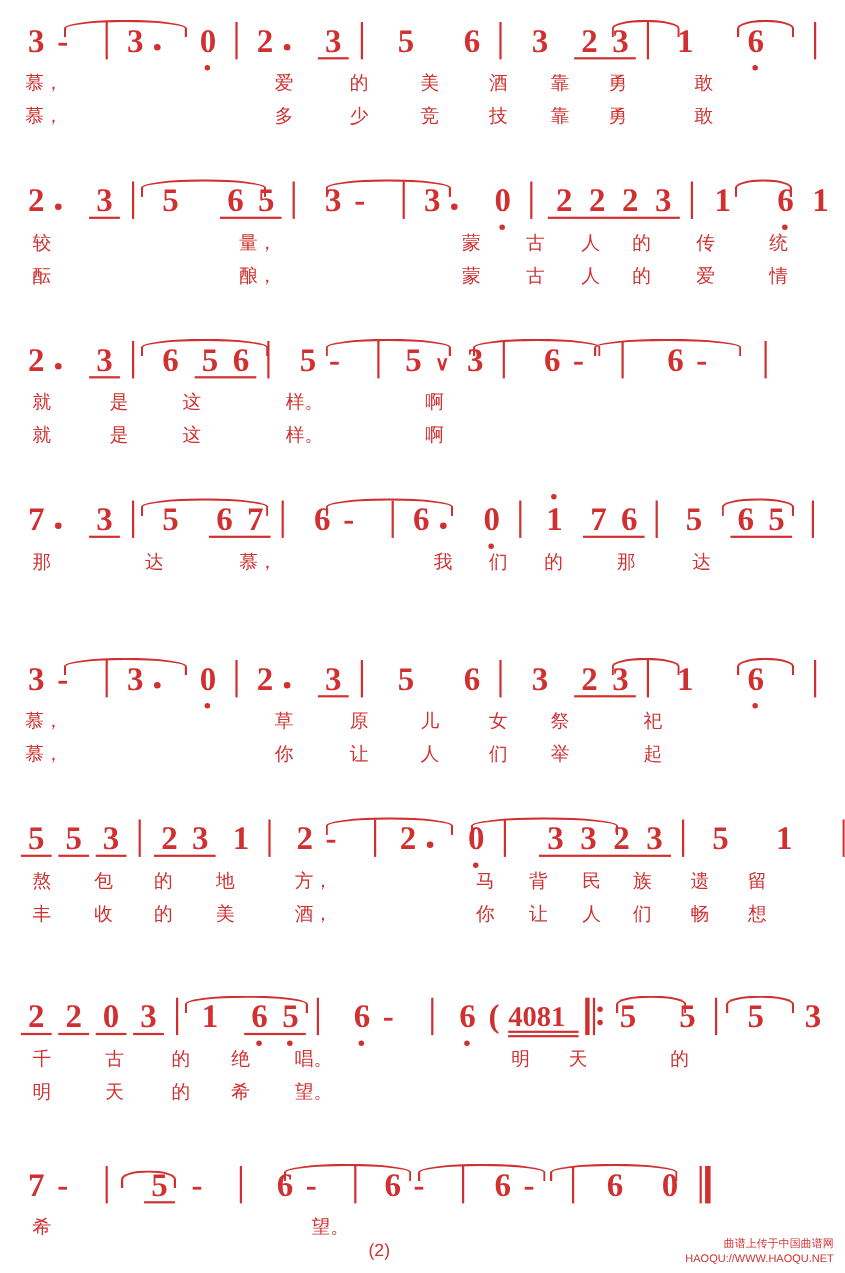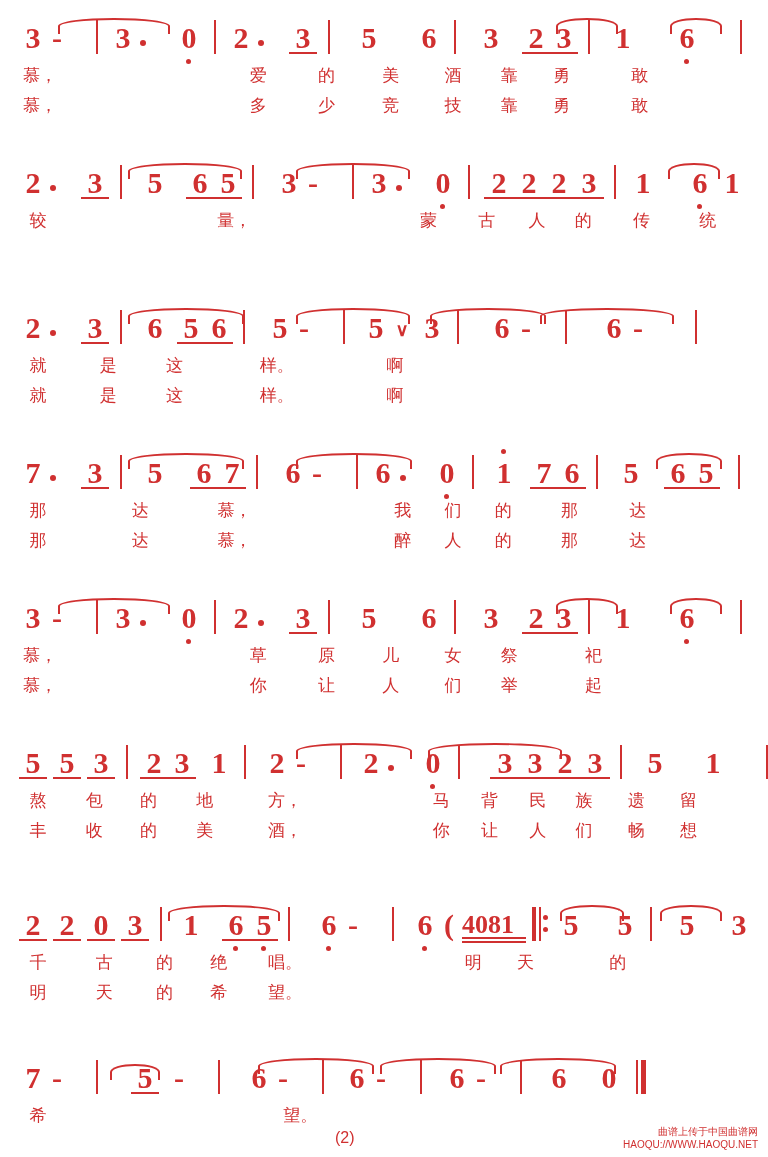--- a/index.html
+++ b/index.html
@@ -156,21 +156,21 @@
   <div class="system" style="top:163px;">
     <div class="noterow">
       <span class="slur" style="left:128px;top:0px;width:110px;"></span>
       <span class="slur" style="left:296px;top:0px;width:110px;"></span>
       <span class="slur" style="left:668px;top:0px;width:48px;"></span>
 
       <span class="n" style="width:30px;">2</span><span class="dotR"></span>
       <span class="n u1" style="width:30px;margin-left:18px;">3</span>
       <span class="bar"></span>
       <span class="n" style="width:30px;margin-left:8px;">5</span>
-      <span class="beamgrp" style="margin-left:12px;">
+      <span class="beamgrp" style="margin-left:26px;">
         <span class="n" style="width:28px;">6</span><span class="n" style="width:28px;">5</span>
       </span>
       <span class="bar"></span>
       <span class="n" style="width:30px;margin-left:10px;">3</span>
       <span class="dash" style="width:34px;">-</span>
       <span class="bar"></span>
       <span class="n" style="width:30px;">3</span><span class="dotR"></span>
       <span class="n lo" style="width:30px;margin-left:20px;">0</span>
       <span class="bar"></span>
       <span class="beamgrp" style="margin-left:4px;">
@@ -185,20 +185,30 @@
     <div class="lyricrow">
       <span class="ly" style="width:40px;">较</span>
       <span class="ly" style="width:44px;margin-left:150px;">量，</span>
       <span class="ly" style="width:40px;margin-left:148px;">蒙</span>
       <span class="ly" style="width:40px;margin-left:14px;">古</span>
       <span class="ly" style="width:40px;margin-left:6px;">人</span>
       <span class="ly" style="width:40px;margin-left:2px;">的</span>
       <span class="ly" style="width:40px;margin-left:14px;">传</span>
       <span class="ly" style="width:40px;margin-left:22px;">统</span>
     </div>
+    <div class="lyricrow">
+      <span class="ly2" style="width:40px;">酝</span>
+      <span class="ly2" style="width:44px;margin-left:150px;">酿，</span>
+      <span class="ly2" style="width:40px;margin-left:148px;">蒙</span>
+      <span class="ly2" style="width:40px;margin-left:14px;">古</span>
+      <span class="ly2" style="width:40px;margin-left:6px;">人</span>
+      <span class="ly2" style="width:40px;margin-left:2px;">的</span>
+      <span class="ly2" style="width:40px;margin-left:14px;">爱</span>
+      <span class="ly2" style="width:40px;margin-left:22px;">情</span>
+    </div>
   </div>
 
   <div class="system" style="top:308px;">
     <div class="noterow">
       <span class="slur" style="left:128px;top:0px;width:112px;"></span>
       <span class="slur" style="left:296px;top:0px;width:110px;"></span>
       <span class="slur" style="left:430px;top:0px;width:112px;"></span>
       <span class="slur" style="left:540px;top:0px;width:130px;"></span>
 
       <span class="n" style="width:30px;">2</span><span class="dotR"></span>
@@ -272,30 +282,20 @@
     </div>
     <div class="lyricrow">
       <span class="ly" style="width:40px;">那</span>
       <span class="ly" style="width:40px;margin-left:58px;">达</span>
       <span class="ly" style="width:44px;margin-left:48px;">慕，</span>
       <span class="ly" style="width:40px;margin-left:122px;">我</span>
       <span class="ly" style="width:40px;margin-left:6px;">们</span>
       <span class="ly" style="width:40px;margin-left:6px;">的</span>
       <span class="ly" style="width:40px;margin-left:22px;">那</span>
       <span class="ly" style="width:40px;margin-left:24px;">达</span>
-    </div>
-    <div class="lyricrow">
-      <span class="ly2" style="width:40px;">那</span>
-      <span class="ly2" style="width:40px;margin-left:58px;">达</span>
-      <span class="ly2" style="width:44px;margin-left:48px;">慕，</span>
-      <span class="ly2" style="width:40px;margin-left:122px;">醉</span>
-      <span class="ly2" style="width:40px;margin-left:6px;">人</span>
-      <span class="ly2" style="width:40px;margin-left:6px;">的</span>
-      <span class="ly2" style="width:40px;margin-left:22px;">那</span>
-      <span class="ly2" style="width:40px;margin-left:24px;">达</span>
     </div>
   </div>
 
   <div class="system" style="top:598px;">
     <div class="noterow">
       <span class="slur" style="left:58px;top:0px;width:108px;"></span>
       <span class="slur" style="left:556px;top:0px;width:58px;"></span>
       <span class="slur" style="left:670px;top:0px;width:48px;"></span>
 
       <span class="n" style="width:30px;">3</span>

